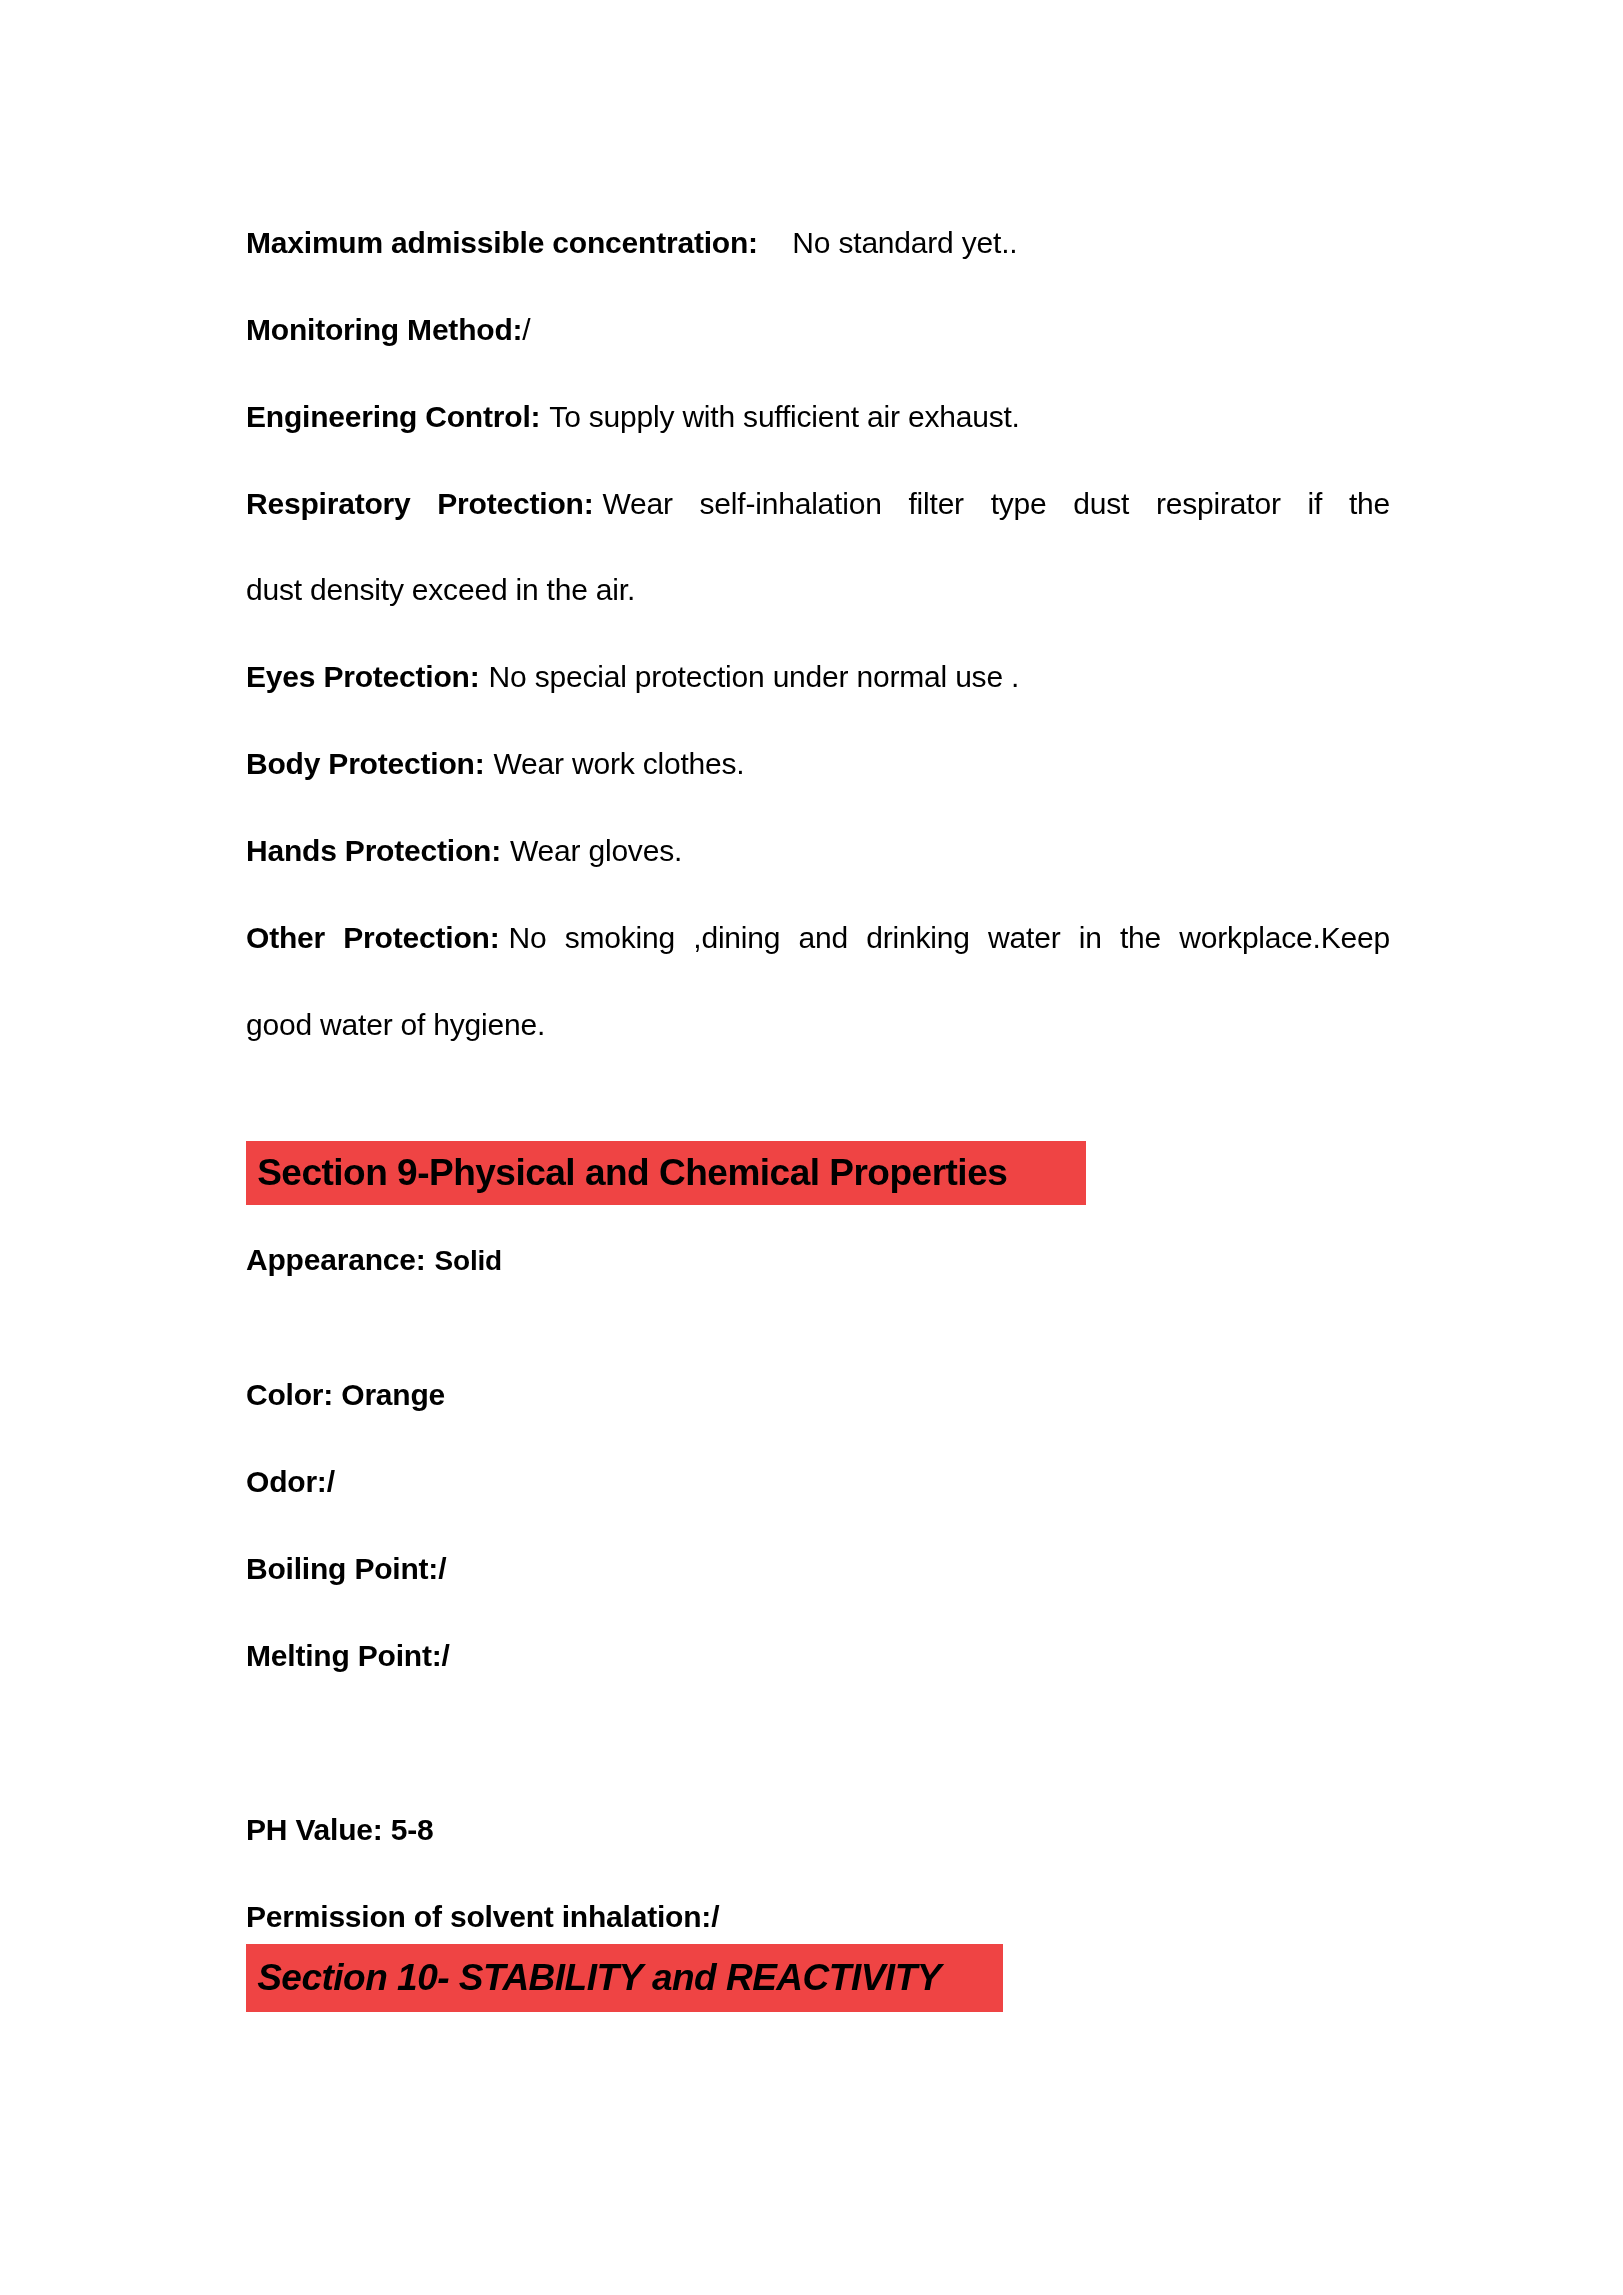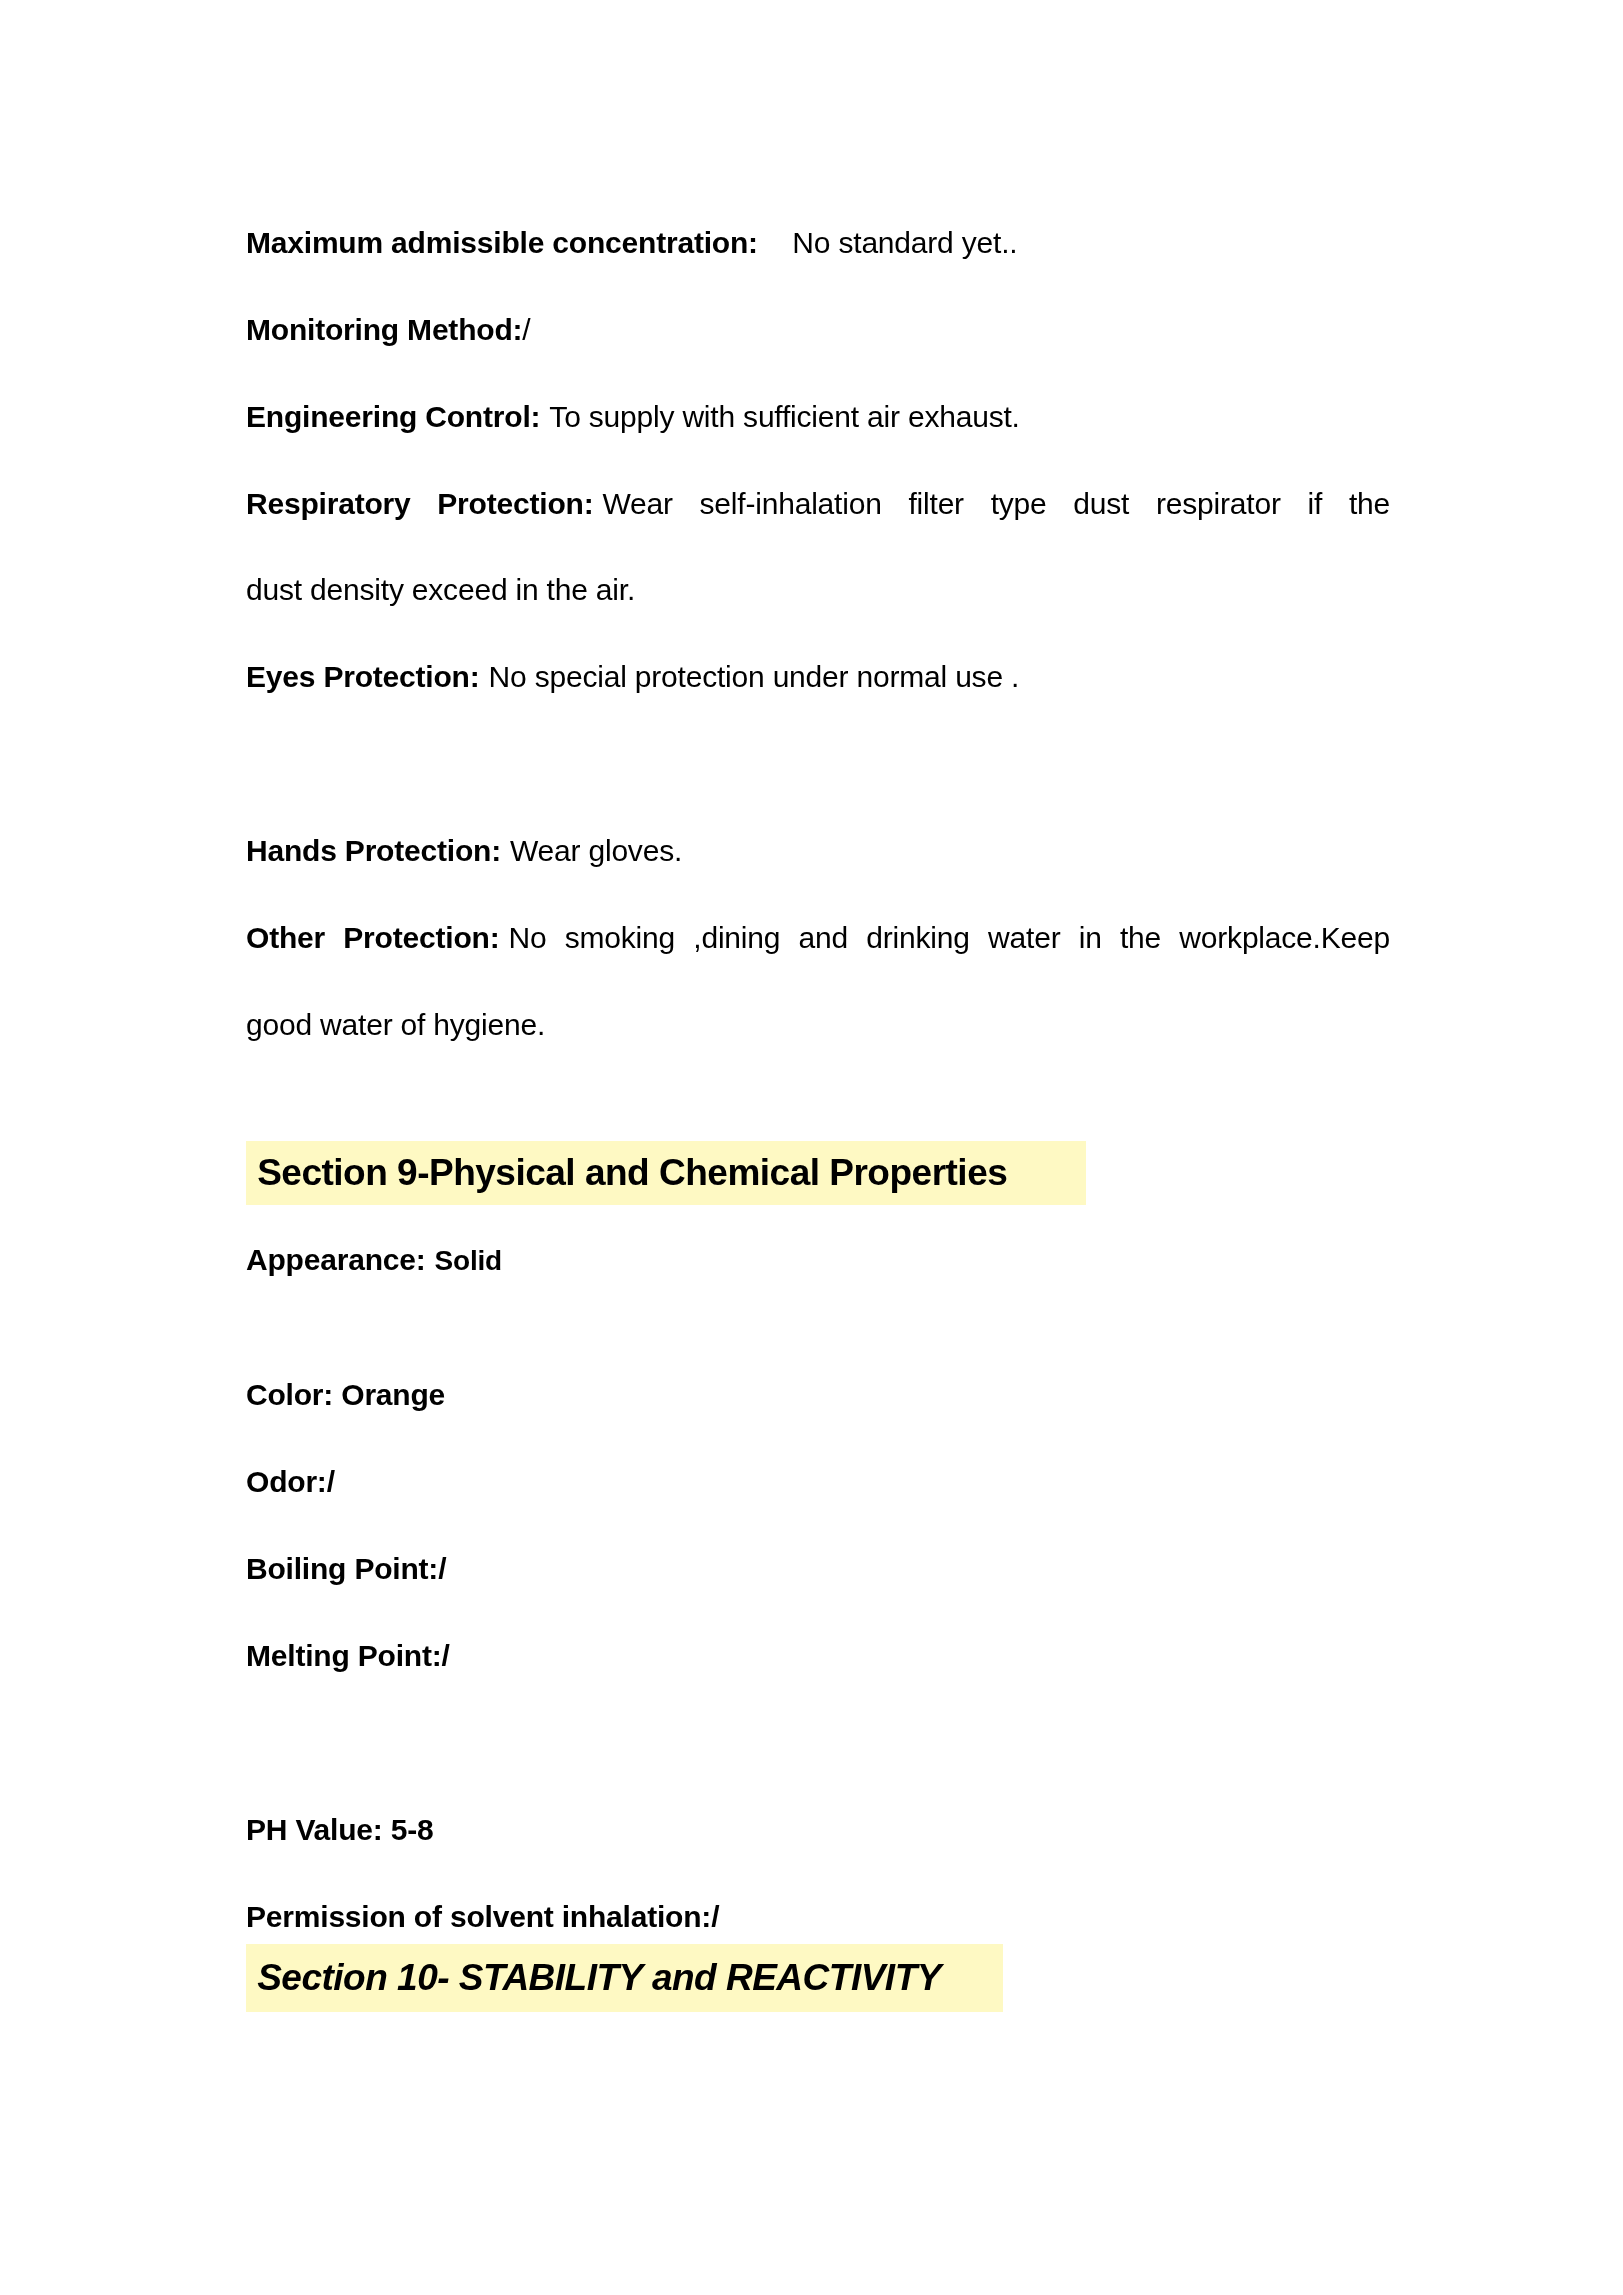--- a/index.html
+++ b/index.html
@@ -43,21 +43,21 @@
   }
   .val { font-weight: 400; }
   .bold { font-weight: 700; margin-top: 48px; }
   .val-bold-small {
     font-weight: 700;
     font-size: 28px;
   }
   .heading {
     position: absolute;
     left: 246px;
-    background: #fef9c3;
+    background: #ef4444;
     font-weight: 700;
     font-size: 37px;
     letter-spacing: -0.5px;
     padding: 0 11.2px;
     width: max-content;
     max-width: 1176px;
     white-space: nowrap;
   }
   #sec9-heading {
     top: 1141px;
@@ -95,20 +95,23 @@
   </div>
 
   <div class="row" style="top:567px">
     <span class="val">dust density exceed in the air.</span>
   </div>
 
   <div class="row" style="top:654px">
     <span class="lbl">Eyes Protection:</span><span class="val">No special protection under normal use .</span>
   </div>
 
+  <div class="row" style="top:741px">
+    <span class="lbl">Body Protection:</span><span class="val">Wear work clothes.</span>
+  </div>
 
   <div class="row" style="top:828px">
     <span class="lbl">Hands Protection:</span><span class="val">Wear gloves.</span>
   </div>
 
   <div class="row justify" style="top:915px">
     <span class="lbl">Other Protection:</span><span class="val">No smoking ,dining and drinking water in the workplace.Keep</span>
   </div>
 
   <div class="row" style="top:1002px">

